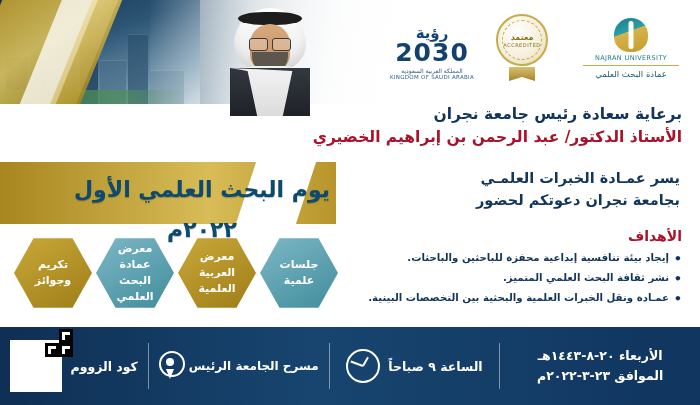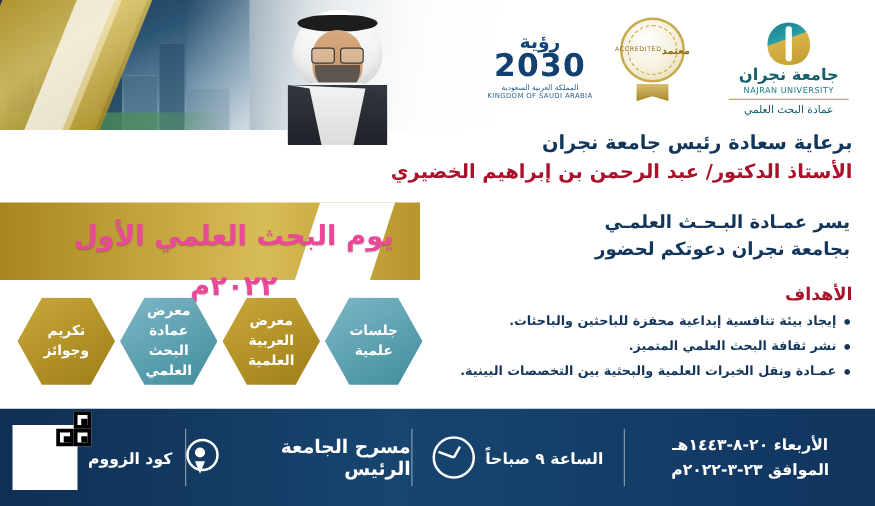--- a/index.html
+++ b/index.html
@@ -88,21 +88,21 @@
 
   .accred {
     position: absolute; top: 6px; left: 488px; width: 68px; height: 72px;
     text-align: center;
   }
   .accred-seal {
     width: 52px; height: 52px; margin: 0 auto; border-radius: 50%;
     background: radial-gradient(circle at 40% 35%, #ffffff 0%, #f5efdc 55%, #e4d5a4 100%);
     border: 2px solid #c8ab4e;
     position: relative;
-    display: flex; align-items: center; justify-content: center; flex-direction: row;
+    display: flex; align-items: center; justify-content: center; flex-direction: column;
   }
   .accred-seal::after {
     content: ""; position: absolute; inset: 4px; border-radius: 50%;
     border: 1px dashed #c8ab4e;
   }
   .accred-ar { font-size: 8px; color: #8a6d16; font-weight: bold; }
   .accred-en { font-size: 5px; color: #8a6d16; letter-spacing: .5px; }
   .accred-ribbon {
     width: 26px; height: 14px; margin: 1px auto 0;
     background: linear-gradient(to bottom, #d8c070, #a8862a);
@@ -189,22 +189,22 @@
   .gold-bar {
     position: absolute; top: 162px; right: 0; width: 700px; height: 62px;
     background: linear-gradient(to left, #ffffff 0%, #ffffff 52%, #b8952c 52%, #d8bc57 70%, #a8861f 100%);
   }
   .gold-bar-skew {
     position: absolute; top: 162px; left: 246px; width: 60px; height: 62px;
     background: linear-gradient(to left, #ffffff, #ffffff);
     transform: skewX(-18deg);
   }
   .gold-title {
-    position: absolute; top: 170px; left: 57px; width: 260px;
-    text-align: center; color: #ec4899; direction: rtl;
+    position: absolute; top: 170px; left: 72px; width: 260px;
+    text-align: center; color: #0c4a6e; direction: rtl;
     font-size: 22px; font-weight: bold; line-height: 1.8;
     text-shadow: 0 1px 1px rgba(0,0,0,.25);
   }
   .invite {
     position: absolute; top: 168px; right: 20px; width: 350px;
     text-align: right; direction: rtl; color: #12355b;
   }
   .invite .l1 { font-size: 14.5px; font-weight: bold; letter-spacing: 1px; line-height: 1.5; }
   .invite .l2 { font-size: 14.5px; font-weight: bold; letter-spacing: 1px; line-height: 1.5; }
 
@@ -263,21 +263,21 @@
   }
   .clock::before {
     content: ""; position: absolute; left: 50%; top: 50%; width: 2px; height: 10px;
     background: #ffffff; transform-origin: bottom center; transform: translate(-50%,-100%) rotate(30deg);
   }
   .clock::after {
     content: ""; position: absolute; left: 50%; top: 50%; width: 2px; height: 13px;
     background: #ffffff; transform-origin: bottom center; transform: translate(-50%,-100%) rotate(-70deg);
   }
   .bb-venue { width: 180px; }
-  .bb-venue .v-label { font-size: 15px; font-weight: bold; }
+  .bb-venue .v-label { font-size: 12px; font-weight: bold; }
   .pin {
     width: 22px; height: 30px; flex: none; position: relative;
   }
   .pin::before {
     content: ""; position: absolute; left: 0; top: 0; width: 22px; height: 22px;
     border-radius: 50% 50% 50% 50%; border: 2.4px solid #ffffff;
   }
   .pin::after {
     content: ""; position: absolute; left: 7px; top: 18px;
     border-left: 4px solid transparent; border-right: 4px solid transparent;
@@ -345,21 +345,20 @@
     <div class="accred">
       <div class="accred-seal">
         <div class="accred-ar">معتمد</div>
         <div class="accred-en">ACCREDITED</div>
       </div>
       <div class="accred-ribbon"></div>
     </div>
 
     <div class="nu-logo">
       <div class="nu-mark"></div>
-      <div class="nu-ar">جامعة نجران</div>
       <div class="nu-en">NAJRAN UNIVERSITY</div>
       <div class="nu-divider"></div>
       <div class="nu-dept">عمادة البحث العلمي</div>
     </div>
   </div>
 
   <div class="portrait-wrap">
     <div class="portrait">
       <div class="p-ghutra"></div>
       <div class="p-agal"></div>
@@ -373,21 +372,21 @@
 
   <div class="patronage">
     <div class="line1">برعاية سعادة رئيس جامعة نجران</div>
     <div class="line2">الأستاذ الدكتور/ عبد الرحمن بن إبراهيم الخضيري</div>
   </div>
 
   <div class="gold-bar"></div>
   <div class="gold-bar-skew"></div>
   <div class="gold-title">يوم البحث العلمي الأول ٢٠٢٢م</div>
   <div class="invite">
-    <div class="l1">يسر عمـادة البـحـث العلمـي</div>
+    <div class="l1">يسر عمـادة الخبرات العلمـي</div>
     <div class="l2">بجامعة نجران دعوتكم لحضور</div>
   </div>
 
   <div class="hexes">
     <div class="hex h2">
       <span>معرض عمادة البحث العلمي</span>
     </div>
     <div class="hex h1">
       <span>تكريم وجوائز</span>
     </div>

